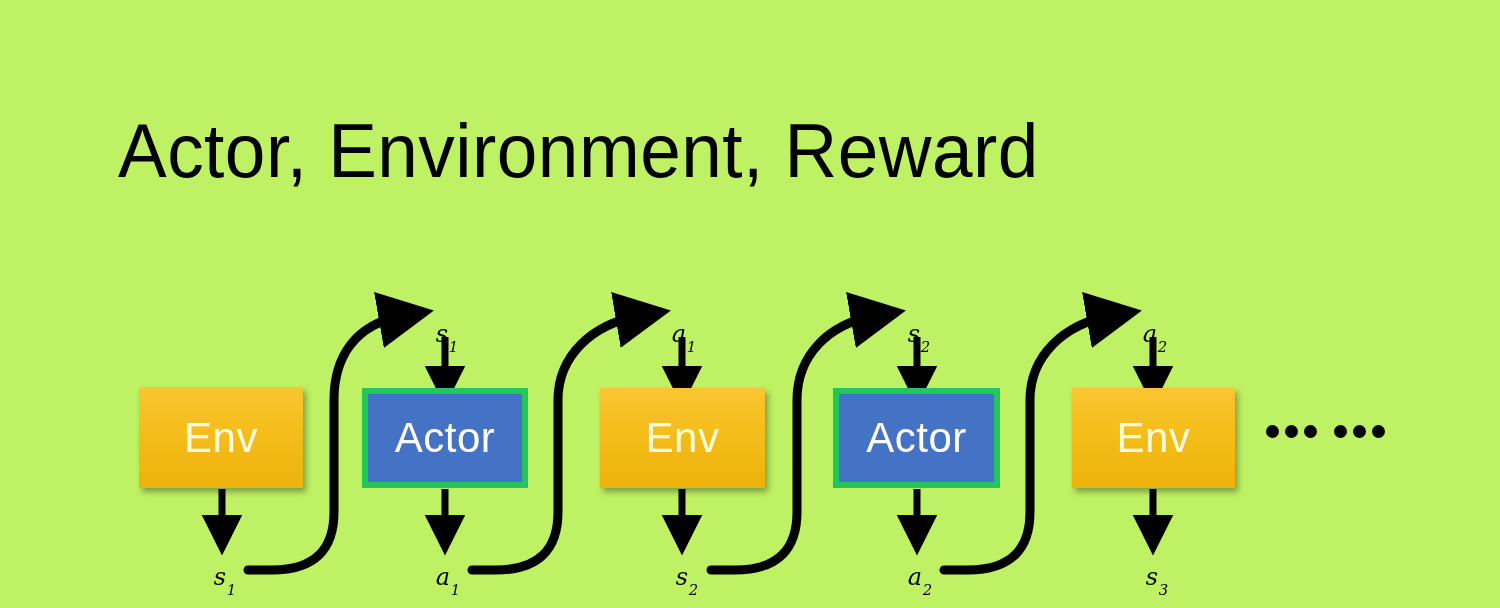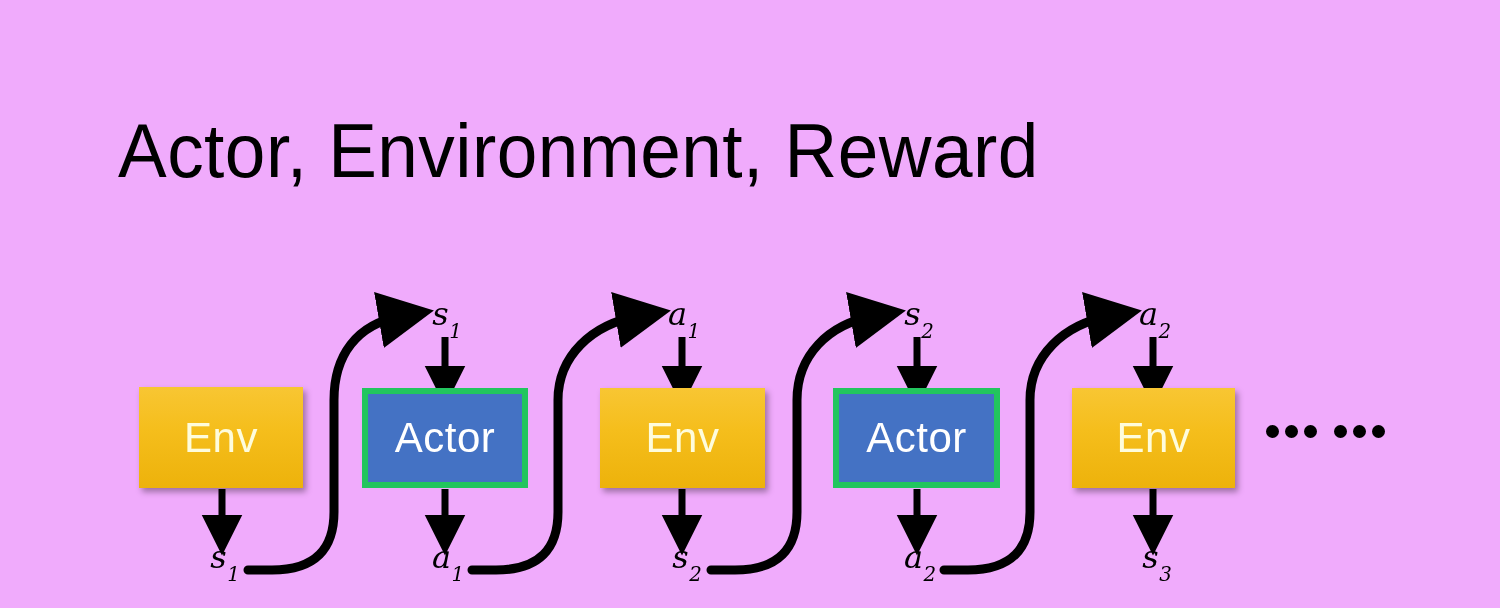--- a/index.html
+++ b/index.html
@@ -12,21 +12,21 @@
     height: 608px;
     position: relative;
     overflow: hidden;
     font-family: "Liberation Sans", sans-serif;
     -webkit-font-smoothing: antialiased;
   }
 
   #slide {
     position: absolute;
     inset: 0;
-    background: #f0abfc;
+    background: #bef264;
   }
 
   
   #slide-title {
     position: absolute;
     left: 118px;
     top: 113px;
     font-family: "Liberation Sans", sans-serif;
     font-size: 76px;
     font-weight: 300;
@@ -86,25 +86,26 @@
   }
   .node.actor .node-label {
     color: #FFFFFF;
   }
 
   
   .mlabel {
     position: absolute;
     font-family: "DejaVu Serif", "Liberation Serif", serif;
     font-style: italic;
-    font-size: 32px;
+    font-size: 24px;
     line-height: 1;
     color: #000000;
     white-space: nowrap;
     transform: translateX(-50%);
+    margin-top: 24px;
   }
   .mlabel sub {
     font-size: 0.62em;
     font-style: italic;
     line-height: 0;
     position: relative;
     bottom: -0.28em;
     margin-left: 0.5px;
   }
 

